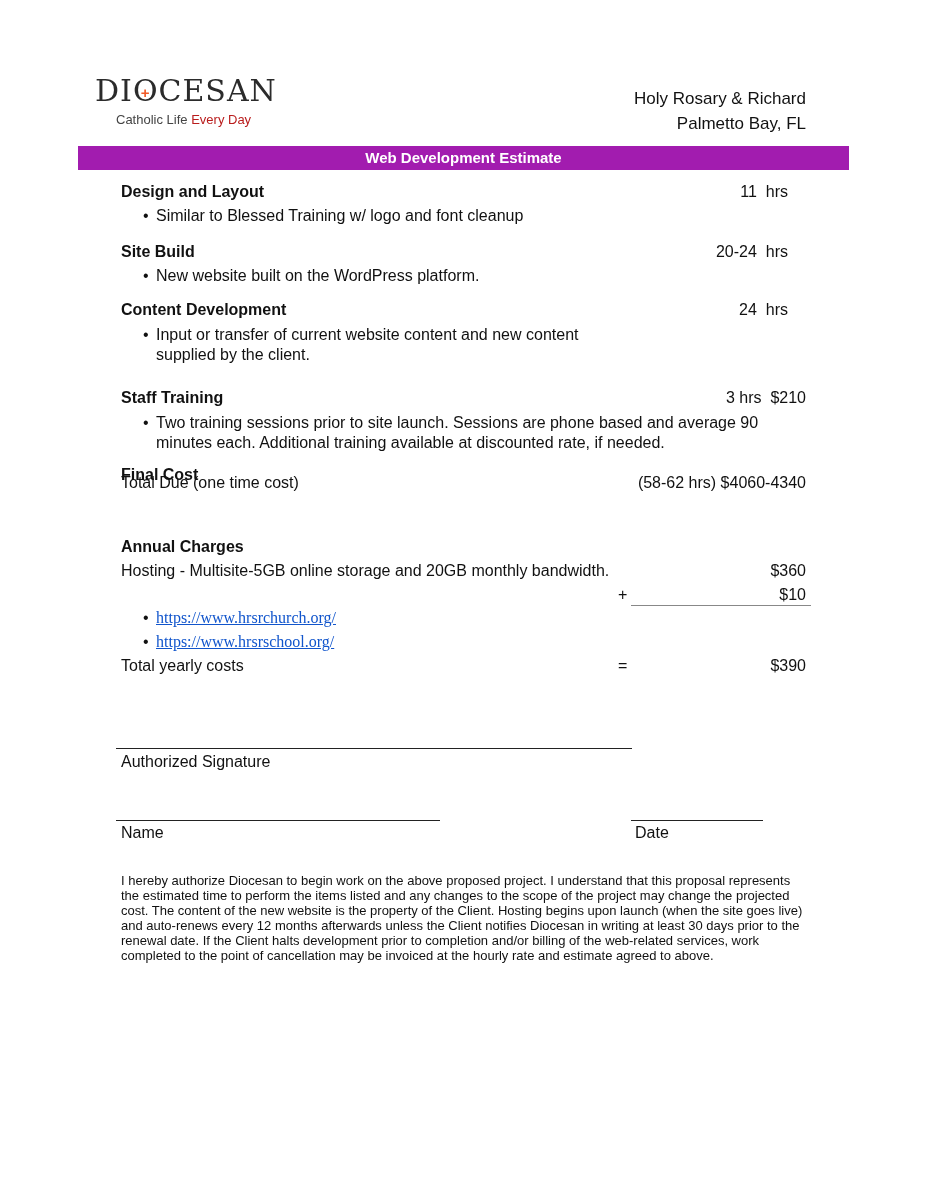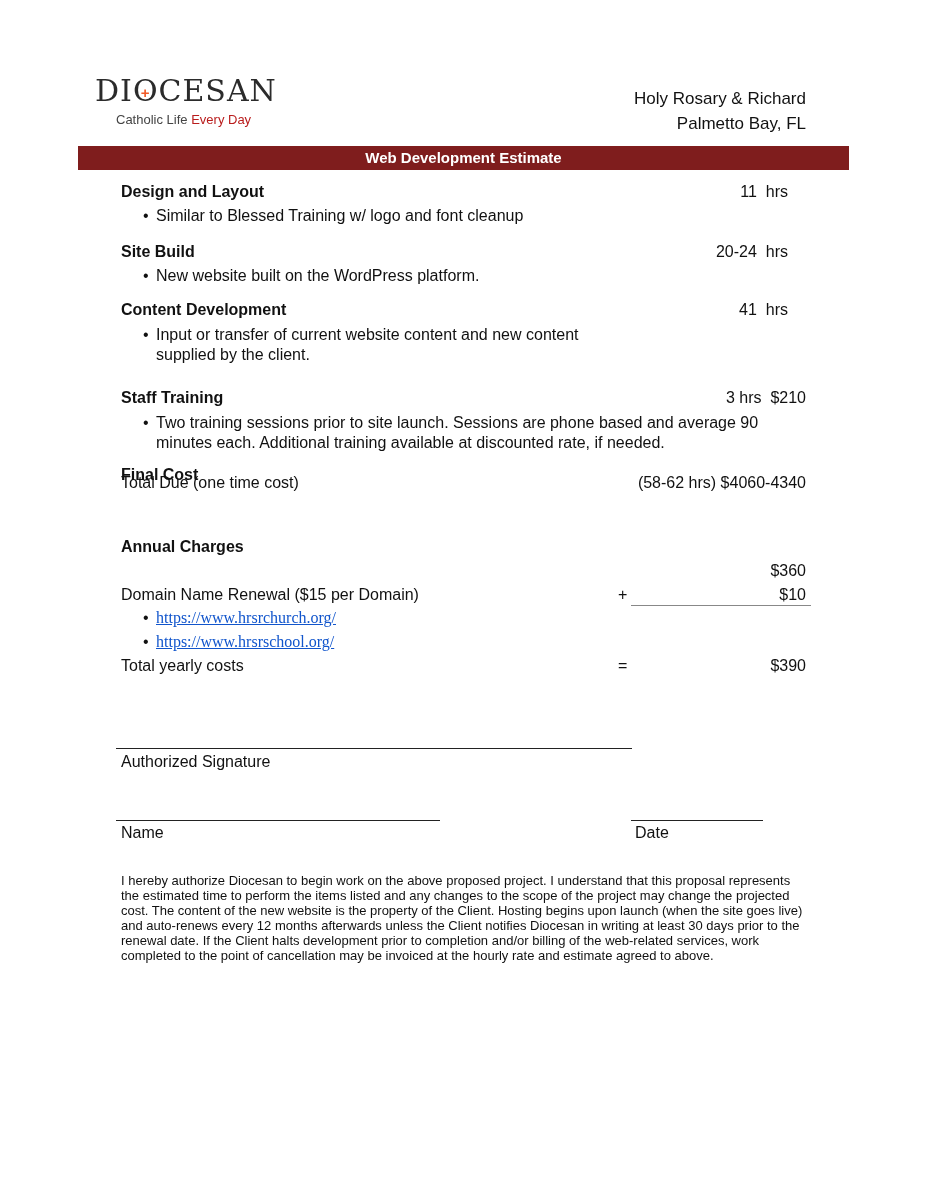--- a/index.html
+++ b/index.html
@@ -4,21 +4,21 @@
 <style>
   html, body { margin:0; padding:0; background:#ffffff; }
   body { width:927px; height:1200px; position:relative; font-family:"Liberation Sans", sans-serif; color:#111; overflow:hidden; }
   .abs { position:absolute; }
   .logo-word { left:95px; top:76px; font-family:"DejaVu Serif", serif; font-size:30px; letter-spacing:1px; color:#2b2b2b; line-height:1; white-space:nowrap; }
   .logo-o { display:inline-block; position:relative; }
   .logo-cross { position:absolute; left:50%; top:52%; transform:translate(-50%,-50%); color:#f05a28; font-family:"Liberation Sans", sans-serif; font-size:15px; font-weight:bold; line-height:1; }
   .logo-tag { left:116px; top:112px; font-size:13px; color:#444; white-space:nowrap; }
   .logo-tag .accent { color:#b91c1c; }
   .header-right { right:121px; top:86px; text-align:right; font-size:17px; line-height:25px; }
-  .banner { left:78px; top:146px; width:771px; height:24px; background:#7f1d1d; color:#fff; font-weight:bold; font-size:15px; text-align:center; line-height:24px; }
+  .banner { left:78px; top:146px; width:771px; height:24px; background:#a21caf; color:#fff; font-weight:bold; font-size:15px; text-align:center; line-height:24px; }
   .row { left:121px; width:667px; font-size:16px; height:22px; line-height:22px; }
   .row .lbl { position:absolute; left:0; }
   .row .val { position:absolute; right:0; white-space:pre; }
   .bold { font-weight:bold; }
   .bullet { left:143px; font-size:16px; line-height:20px; width:620px; }
   .bullet .dot { position:absolute; left:0; }
   .bullet .txt { display:block; padding-left:13px; }
   .link { color:#1155cc; text-decoration:underline; cursor:pointer;font-family:Liberation Serif, serif; }
   .sigline { height:0; border-top:1.5px solid #222; }
   .fine { left:121px; top:873px; width:690px; font-size:13px; line-height:15px; }
@@ -54,21 +54,21 @@
   <span class="lbl bold">Site Build</span>
   <span class="val">20-24  hrs</span>
 </div>
 <div class="abs bullet" style="top:266px;">
   <span class="dot">•</span>
     <span class="txt">New website built on the WordPress platform.</span>
 </div>
 
 <div class="abs row" style="top:299px;">
   <span class="lbl bold">Content Development</span>
-  <span class="val">41  hrs</span>
+  <span class="val">24  hrs</span>
 </div>
 <div class="abs bullet" style="top:325px; width:460px;">
   <span class="dot">•</span>
     <span class="txt">Input or transfer of current website content and new content supplied by the client.</span>
 </div>
 
 <div class="abs row" style="top:387px; width:685px;">
   <span class="lbl bold">Staff Training</span>
   <span class="val">3 hrs  $210</span>
 </div>
@@ -78,24 +78,24 @@
 </div>
 
 <div class="abs row bold" style="top:464px;">Final Cost</div>
 <div class="abs row" style="top:472px; width:685px;text-decoration:underline;">
   <span class="lbl">Total Due (one time cost)</span>
   <span class="val">(58-62 hrs) $4060-4340</span>
 </div>
 
 <div class="abs row bold" style="top:536px;">Annual Charges</div>
 <div class="abs row" style="top:560px; width:685px;">
+  <span class="lbl">Hosting - Multisite-5GB online storage and 20GB monthly bandwidth.</span>
   <span class="val">$360</span>
 </div>
 <div class="abs row" style="top:584px; width:685px;">
-  <span class="lbl">Domain Name Renewal ($15 per Domain)</span>
   <span class="lbl" style="left:497px;">+</span>
   <span class="val">$10</span>
 </div>
 <div class="abs divider"></div>
 <div class="abs bullet" style="top:608px;">
   <span class="dot">•</span>
     <span class="txt"><a class="link">https://www.hrsrchurch.org/</a></span>
 </div>
 <div class="abs bullet" style="top:632px;">
   <span class="dot">•</span>

